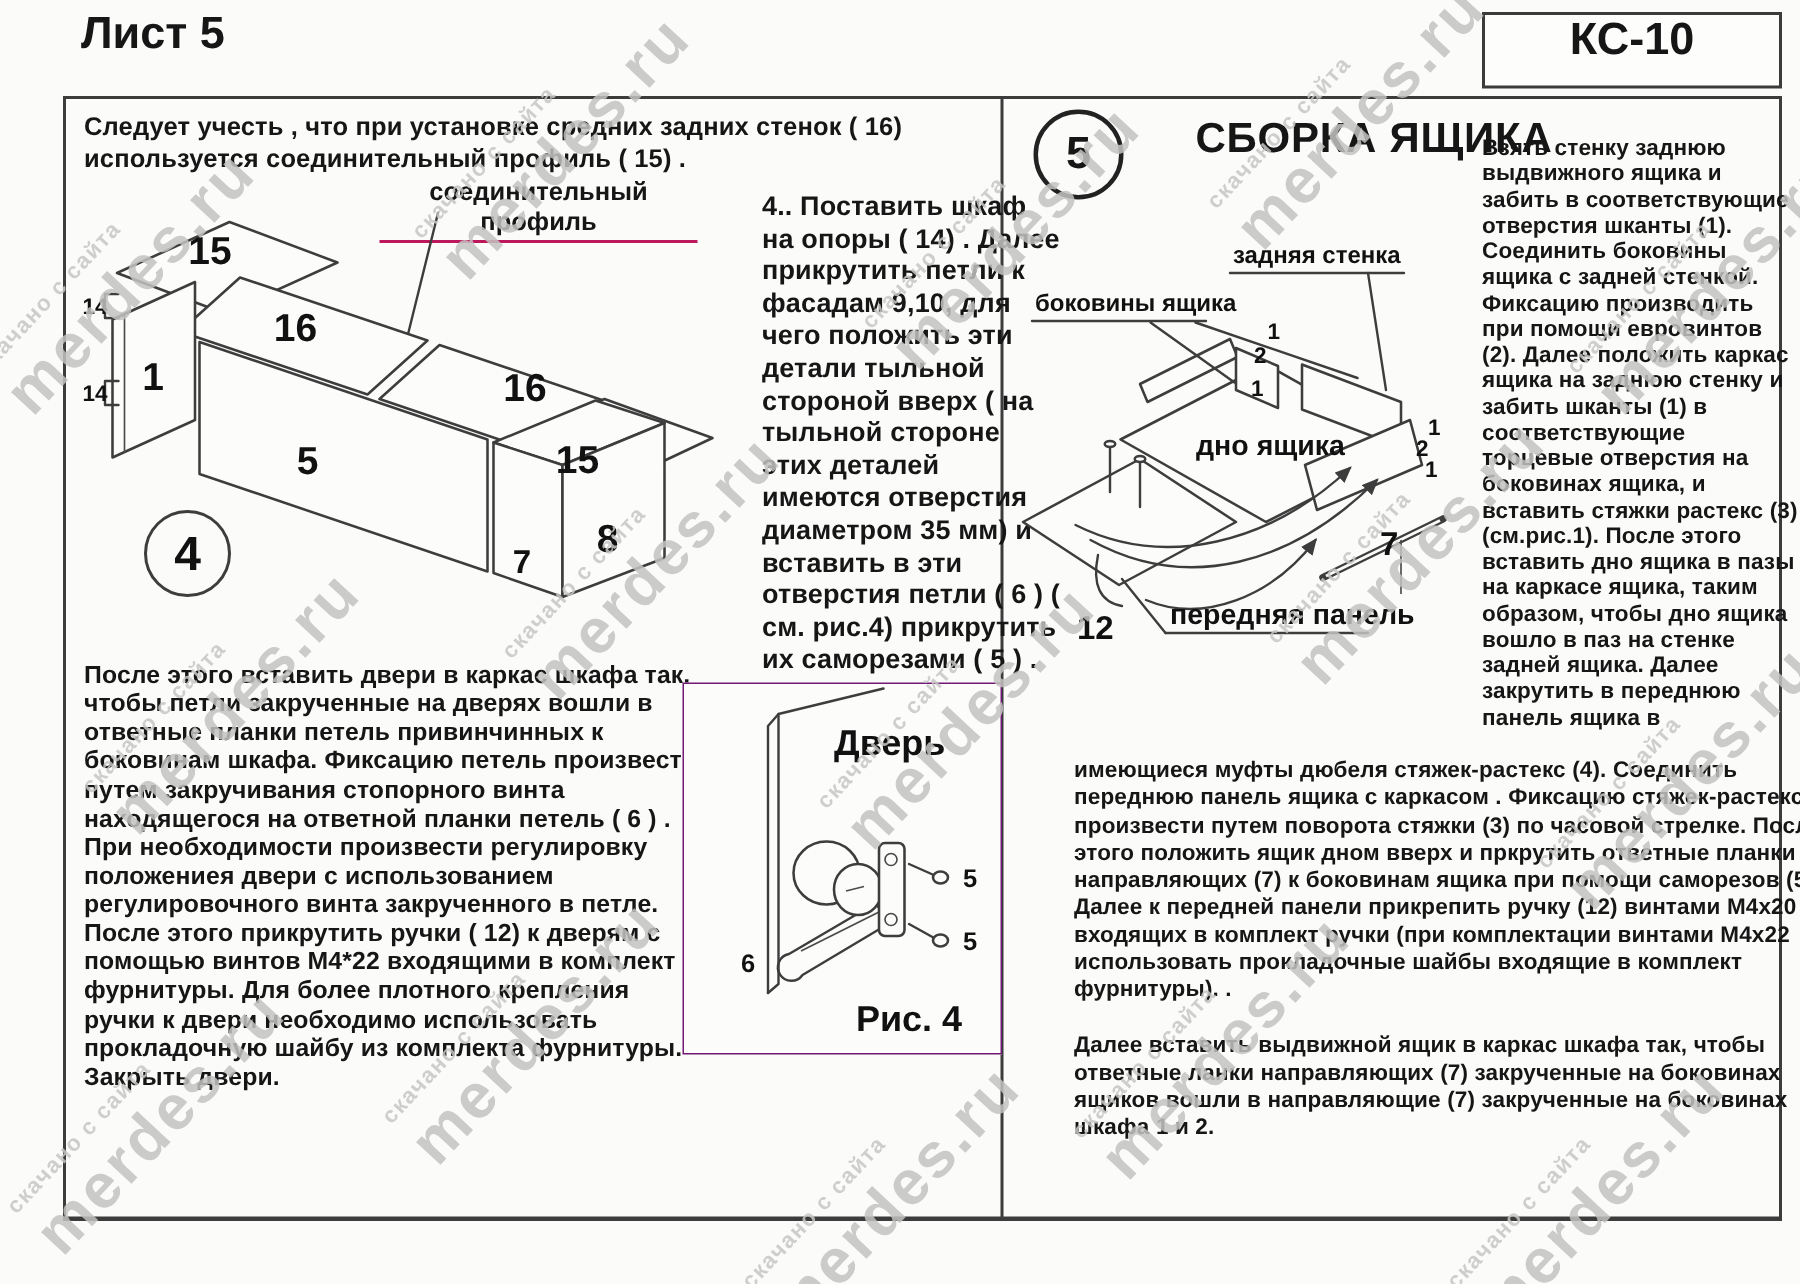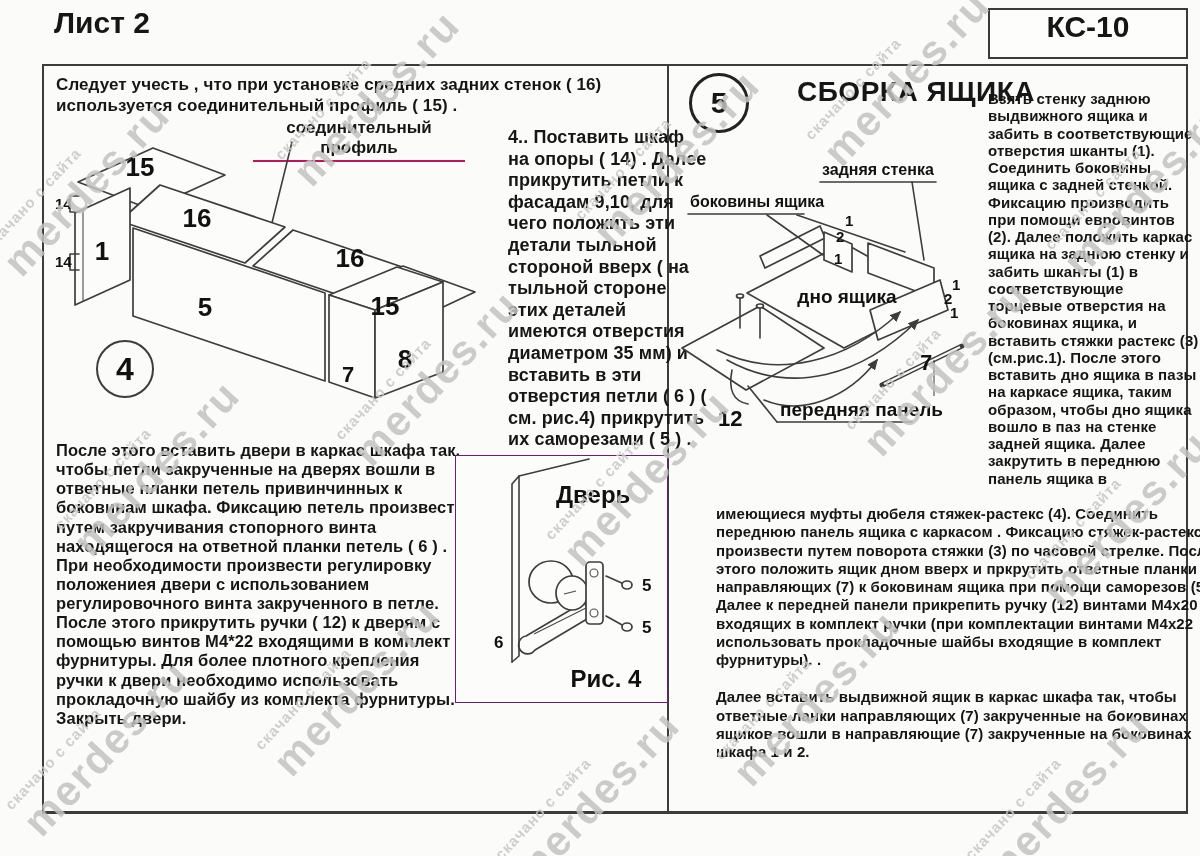--- a/index.html
+++ b/index.html
@@ -47,21 +47,21 @@
   .wm{position:absolute;z-index:6;pointer-events:none;transform:rotate(-47deg);
       display:flex;flex-direction:column;align-items:flex-start;opacity:.85;}
   .wm-s{font-size:15px;color:#c7c7c5;font-weight:600;letter-spacing:1px;white-space:nowrap;}
   .wm-b{font-size:42px;color:#c3c3c1;font-weight:700;letter-spacing:2px;white-space:nowrap;}
 </style>
 </head>
 <body>
 
 <div id="page">
 
-  <div class="abs sheet-title content">Лист 2</div>
+  <div class="abs sheet-title content">Лист 5</div>
   <div class="abs model-box">
     <span>КС-10</span>
   </div>
 
   <div class="abs main-box"></div>
   <div class="abs divider"></div>
 
   <div class="abs txt intro content">Следует учесть , что при  установке средних задних стенок  ( 16)   используется соединительный профиль  ( 15)  .</div>
 
   <div class="abs callout-label content">соединительный профиль</div>

